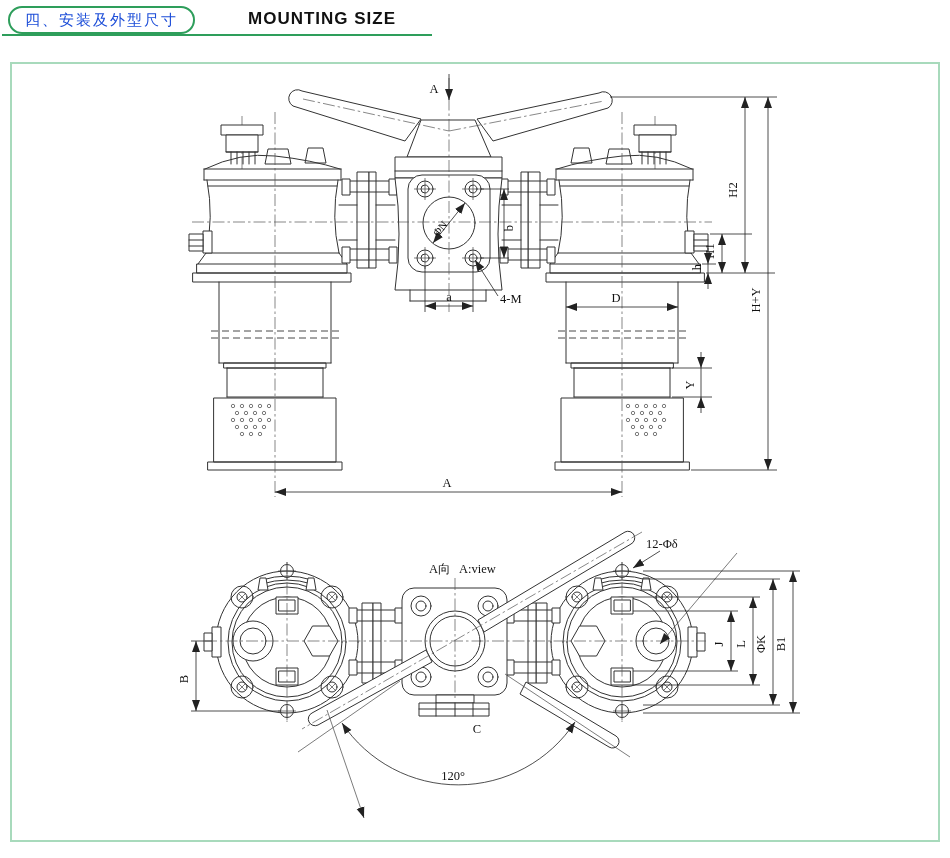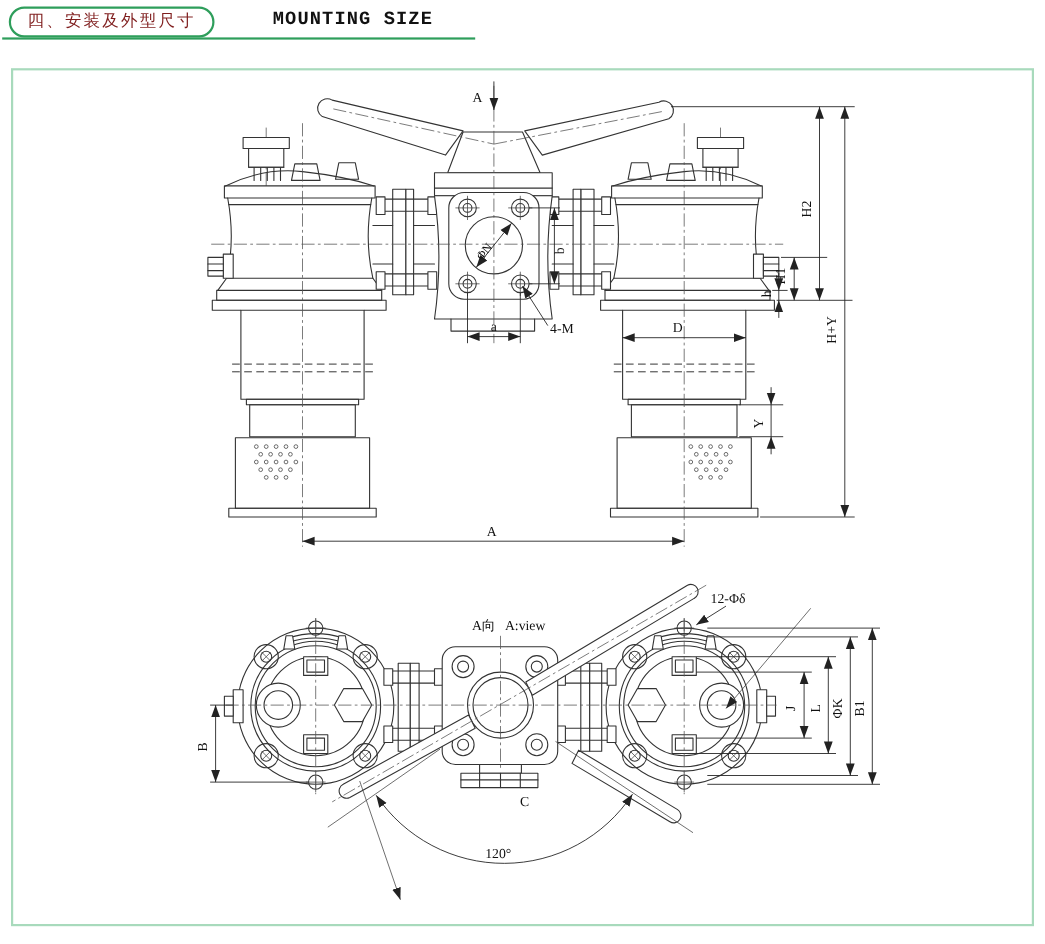--- a/index.html
+++ b/index.html
@@ -1,21 +1,21 @@
 <!DOCTYPE html>
 <html><head>
 <meta charset="utf-8">
 <style>
   html,body{margin:0;padding:0;background:#fff;}
   .page{position:relative;width:950px;height:858px;background:#fff;overflow:hidden;
         font-family:"Liberation Sans",sans-serif;}
   .badge{position:absolute;left:8px;top:6px;height:24px;line-height:24px;
          border:2px solid #2e9e5b;border-radius:15px;padding:0 15px;
-         font-size:15px;letter-spacing:2px;color:#7f1d1d;background:#fff;z-index:3;}
-  .title-en{position:absolute;left:248px;top:9px;font-family:Liberation Mono, monospace;
+         font-size:15px;letter-spacing:2px;color:#1d4ed8;background:#fff;z-index:3;}
+  .title-en{position:absolute;left:248px;top:9px;font-family:Liberation Sans, sans-serif;
             font-weight:bold;font-size:17px;letter-spacing:1px;color:#111;z-index:3;}
   .rule{position:absolute;left:2px;top:34px;width:430px;height:2px;background:#2e9e5b;z-index:2;}
   svg{position:absolute;left:0;top:0;}
   .s{stroke:#333;fill:none;stroke-width:1;stroke-linecap:round;stroke-linejoin:round;}
   .sf{stroke:#333;fill:#fff;stroke-width:1;stroke-linejoin:round;}
   .cl{stroke:#555;stroke-width:.7;fill:none;stroke-dasharray:12 3 2.5 3;}
   .brk{stroke:#333;stroke-width:.9;fill:none;stroke-dasharray:7 4;}
   .dm{stroke:#222;stroke-width:.8;fill:none;}
   .thin{stroke:#444;stroke-width:.7;fill:none;}
   .dt{font-family:"Liberation Serif",serif;font-size:12.5px;fill:#111;}

